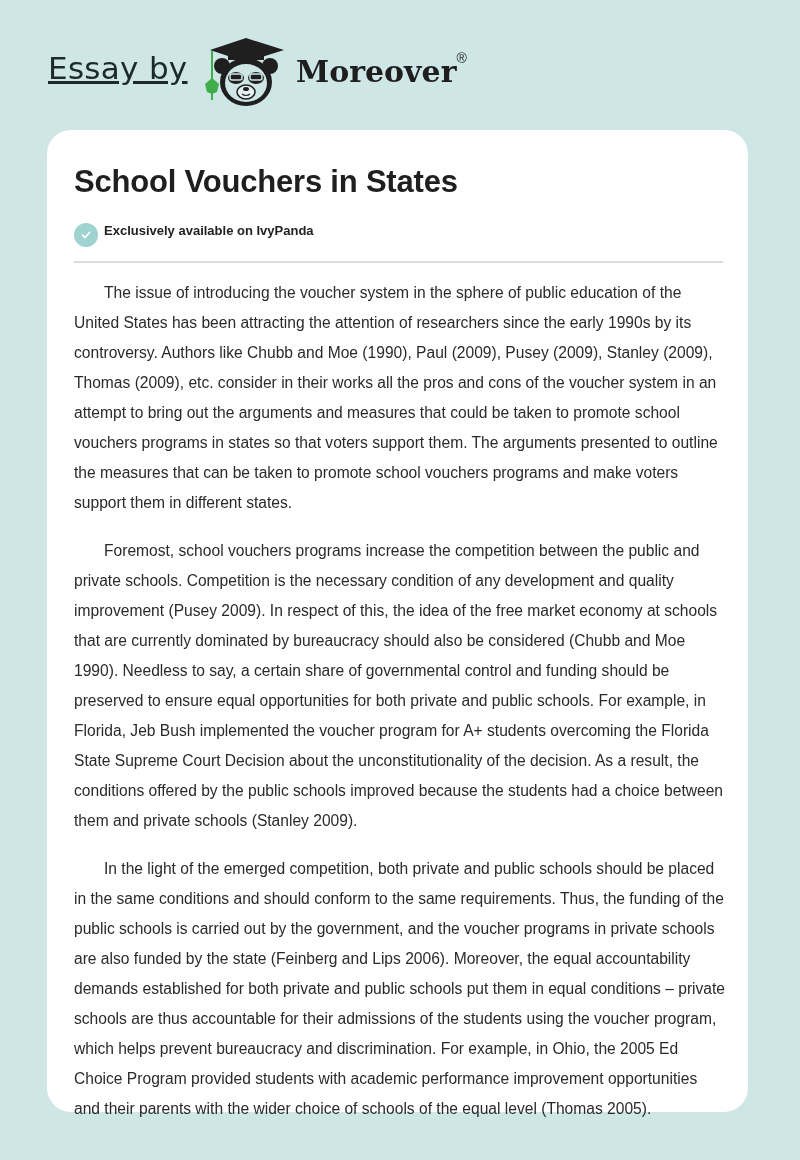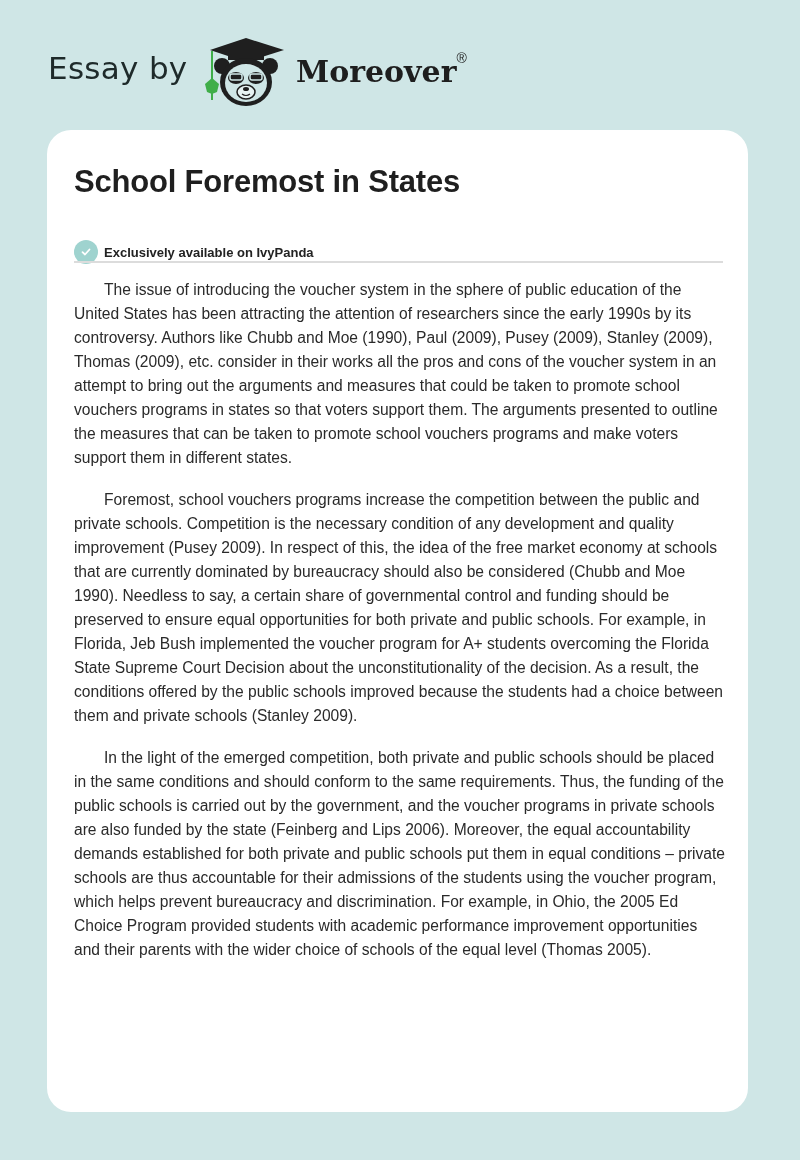--- a/index.html
+++ b/index.html
@@ -9,61 +9,61 @@
     font-family: "Liberation Sans", sans-serif;
     position: relative;
     overflow: hidden;
   }
   .header {
     position: absolute; left: 0; top: 0; width: 800px; height: 120px;
   }
   .essay-by {
     position: absolute; left: 48px; top: 50px;
     font-family: "DejaVu Sans", sans-serif;
-    font-size: 31px; color: #1e2a2a; letter-spacing: 0.3px;
+    font-size: 31px; color: #1e2a2a; letter-spacing: 0.3px; text-decoration: underline;
   }
   .logo-icon {
     position: absolute; left: 200px; top: 36px; width: 92px; height: 72px;
   }
   .brand {
     position: absolute; left: 296px; top: 54px;
     font-family: "DejaVu Serif", serif;
     font-weight: bold; font-size: 30px; color: #1e1e1e;
   }
   .brand sup { font-size: 14px; font-family: "Liberation Sans", sans-serif; font-weight: normal; position: relative; top: -8px; }
   .card {
     position: absolute; left: 47px; top: 130px; width: 701px; height: 982px;
     background: #ffffff; border-radius: 24px;
   }
   .title {
     position: absolute; left: 27px; top: 34px;
     font-size: 31px; font-weight: bold; color: #1f1f1f;
     margin: 0; letter-spacing: -0.2px;
   }
   .badge {
-    position: absolute; left: 27px; top: 110px; height: 24px;
-    display: flex; align-items: center;
+    position: absolute; left: 27px; top: 93px; height: 24px;
+    display: flex; 
   }
   .badge-icon {
     width: 24px; height: 24px; border-radius: 50%;
     background: #9fd3cf; display: flex; align-items: center; justify-content: center;
   }
   .badge-text {
     margin-left: 6px; font-size: 13px; font-weight: bold; color: #222;
   }
   .divider {
     position: absolute; left: 27px; top: 131px; width: 649px; height: 2px;
     background: #dcdcdc;
   }
   .content {
     position: absolute; left: 27px; top: 148px; width: 652px;
   }
   .content p {
     margin: 0 0 18px 0;
-    font-size: 15.6px; line-height: 24px; color: #2a2a2a;
+    font-size: 15.6px; line-height: 30px; color: #2a2a2a;
     text-indent: 30px;
   }
 </style>
 </head>
 <body>
 
 <div class="header">
   <span class="essay-by">Essay by</span>
   <div class="logo-icon">
     <svg width="92" height="72" viewBox="0 0 92 72">
@@ -88,21 +88,21 @@
 
       <ellipse cx="46" cy="56" rx="9" ry="7" fill="#e6f2f2" stroke="#1f1f1f" stroke-width="1.5"></ellipse>
       <ellipse cx="46" cy="53" rx="3" ry="2" fill="#1f1f1f"></ellipse>
       <path d="M42,58 q4,3 8,0" fill="none" stroke="#1f1f1f" stroke-width="1.2"></path>
     </svg>
   </div>
   <span class="brand"><span>Moreover</span><sup>®</sup></span>
 </div>
 
 <div class="card">
-  <h1 class="title">School Foremost in States</h1>
+  <h1 class="title">School Vouchers in States</h1>
   <div class="badge">
     <span class="badge-icon">
       <svg width="12" height="12" viewBox="0 0 12 12">
           <path d="M2.5,6.2 L5,8.5 L9.5,3.5" fill="none" stroke="#ffffff" stroke-width="1.8" stroke-linecap="round" stroke-linejoin="round"></path>
         </svg>
     </span>
     <span class="badge-text">Exclusively available on IvyPanda</span>
   </div>
   <div class="divider"></div>
   <div class="content">

